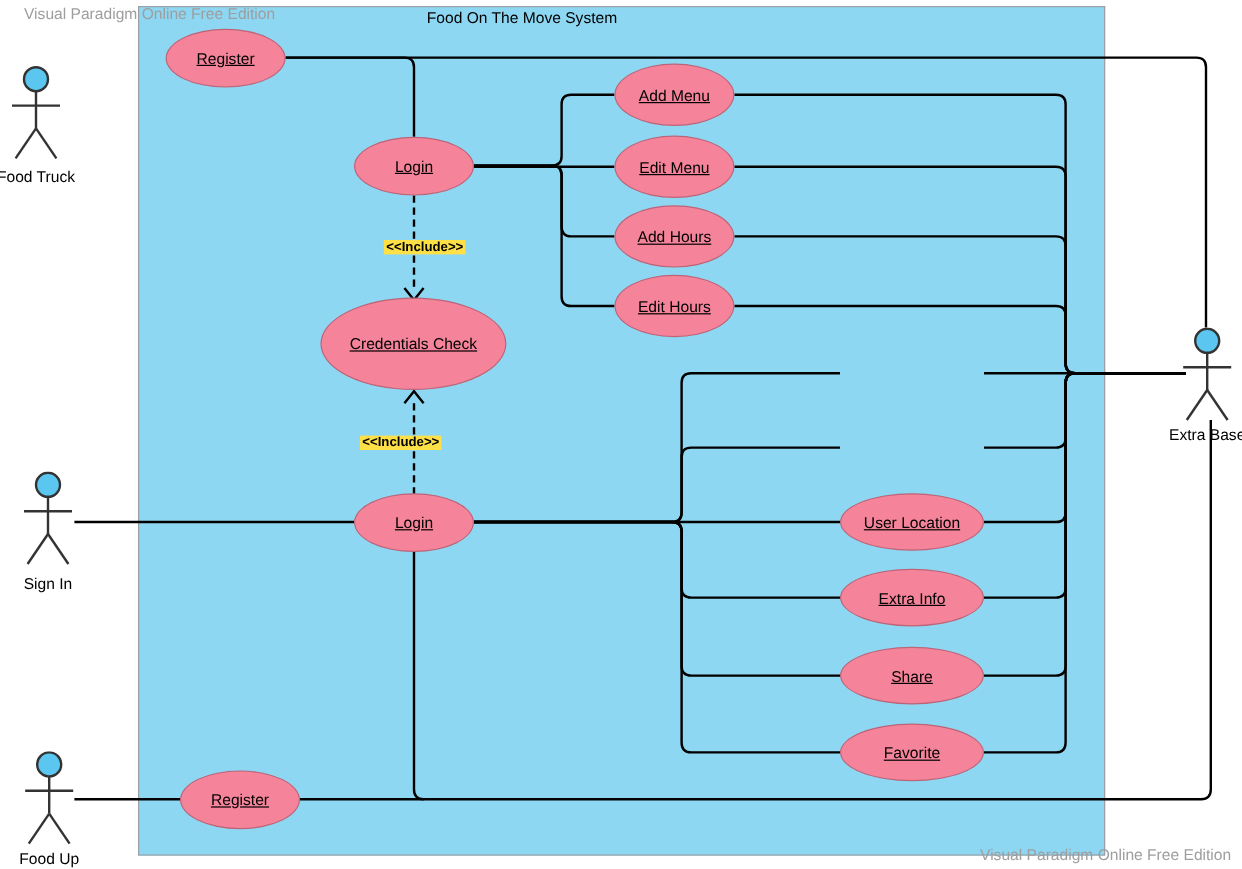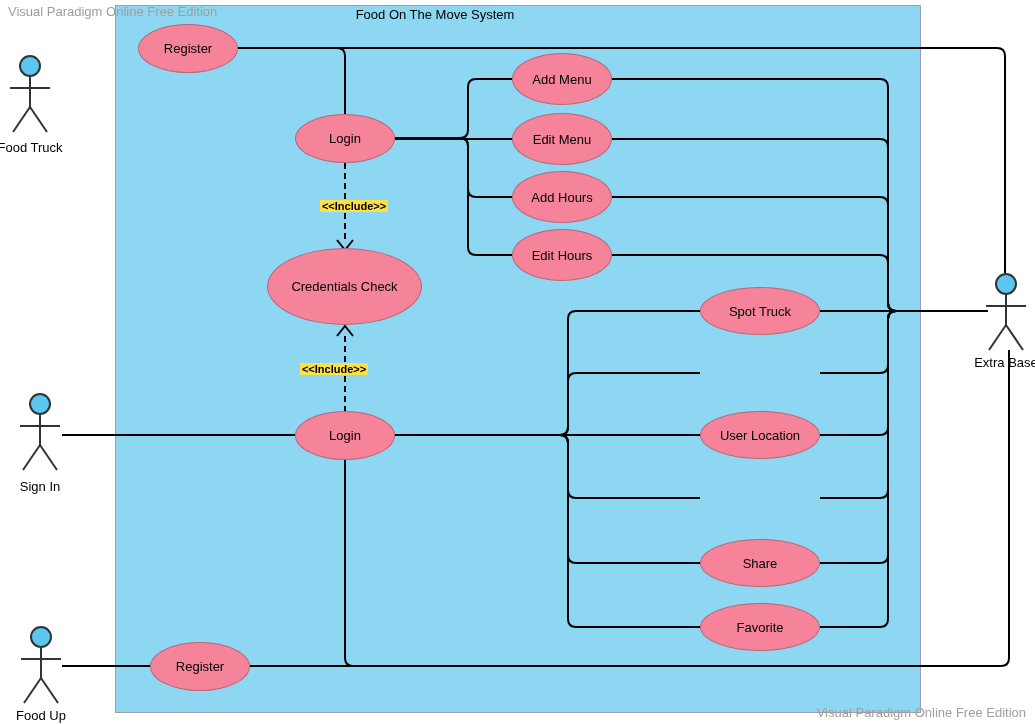--- a/index.html
+++ b/index.html
@@ -13,34 +13,34 @@
   }
   .sys-title{
     position:absolute;left:115px;top:7px;width:640px;text-align:center;
     font-size:13px;z-index:3;
   }
   svg.connectors{position:absolute;left:0;top:0;z-index:2;}
   .uc{
     position:absolute;border-radius:50%;background:#f5849b;
     border:1.5px solid #bd6478;box-sizing:border-box;
     display:flex;align-items:center;justify-content:center;
-    font-size:13px;z-index:4;
+    font-size:13px;z-index:4;text-decoration:underline;
   }
   .actor{position:absolute;z-index:4;}
   .actor-label{
     position:absolute;transform:translateX(-50%);white-space:nowrap;
     font-size:13px;z-index:4;
   }
   .include-label{
     position:absolute;transform:translate(-50%,-50%);
     font-size:11px;font-weight:bold;background:#fde047;
     padding:0 2px;z-index:4;white-space:nowrap;
   }
   .watermark{
-    position:absolute;font-size:13px;color:#9e9e9e;z-index:6;white-space:nowrap;
+    position:absolute;font-size:13px;color:#9e9e9e;z-index:6;white-space:nowrap;margin-left:12px;
   }
   .wm-top{left:8px;top:4px;}
   .wm-bottom{right:9px;top:705px;}
 </style>
 </head>
 <body>
 
 <div class="canvas">
 
   <div class="boundary"></div>
@@ -103,25 +103,25 @@
     </div>
   <div class="uc" style="left:512px;top:229px;width:100px;height:52px">
       <span>Edit Hours</span>
     </div>
   <div class="uc" style="left:267px;top:248px;width:155px;height:77px">
       <span>Credentials Check</span>
     </div>
   <div class="uc" style="left:295px;top:411px;width:100px;height:49px">
       <span>Login</span>
     </div>
-  <div class="uc" style="left:700px;top:287px;width:120px;height:48px">
-      <span>Spot Truck</span>
-    </div>
   <div class="uc" style="left:700px;top:411px;width:120px;height:48px">
       <span>User Location</span>
+    </div>
+  <div class="uc" style="left:700px;top:474px;width:120px;height:48px">
+      <span>Extra Info</span>
     </div>
   <div class="uc" style="left:700px;top:539px;width:120px;height:48px">
       <span>Share</span>
     </div>
   <div class="uc" style="left:700px;top:603px;width:120px;height:48px">
       <span>Favorite</span>
     </div>
   <div class="uc" style="left:150px;top:642px;width:100px;height:49px">
       <span>Register</span>
     </div>

